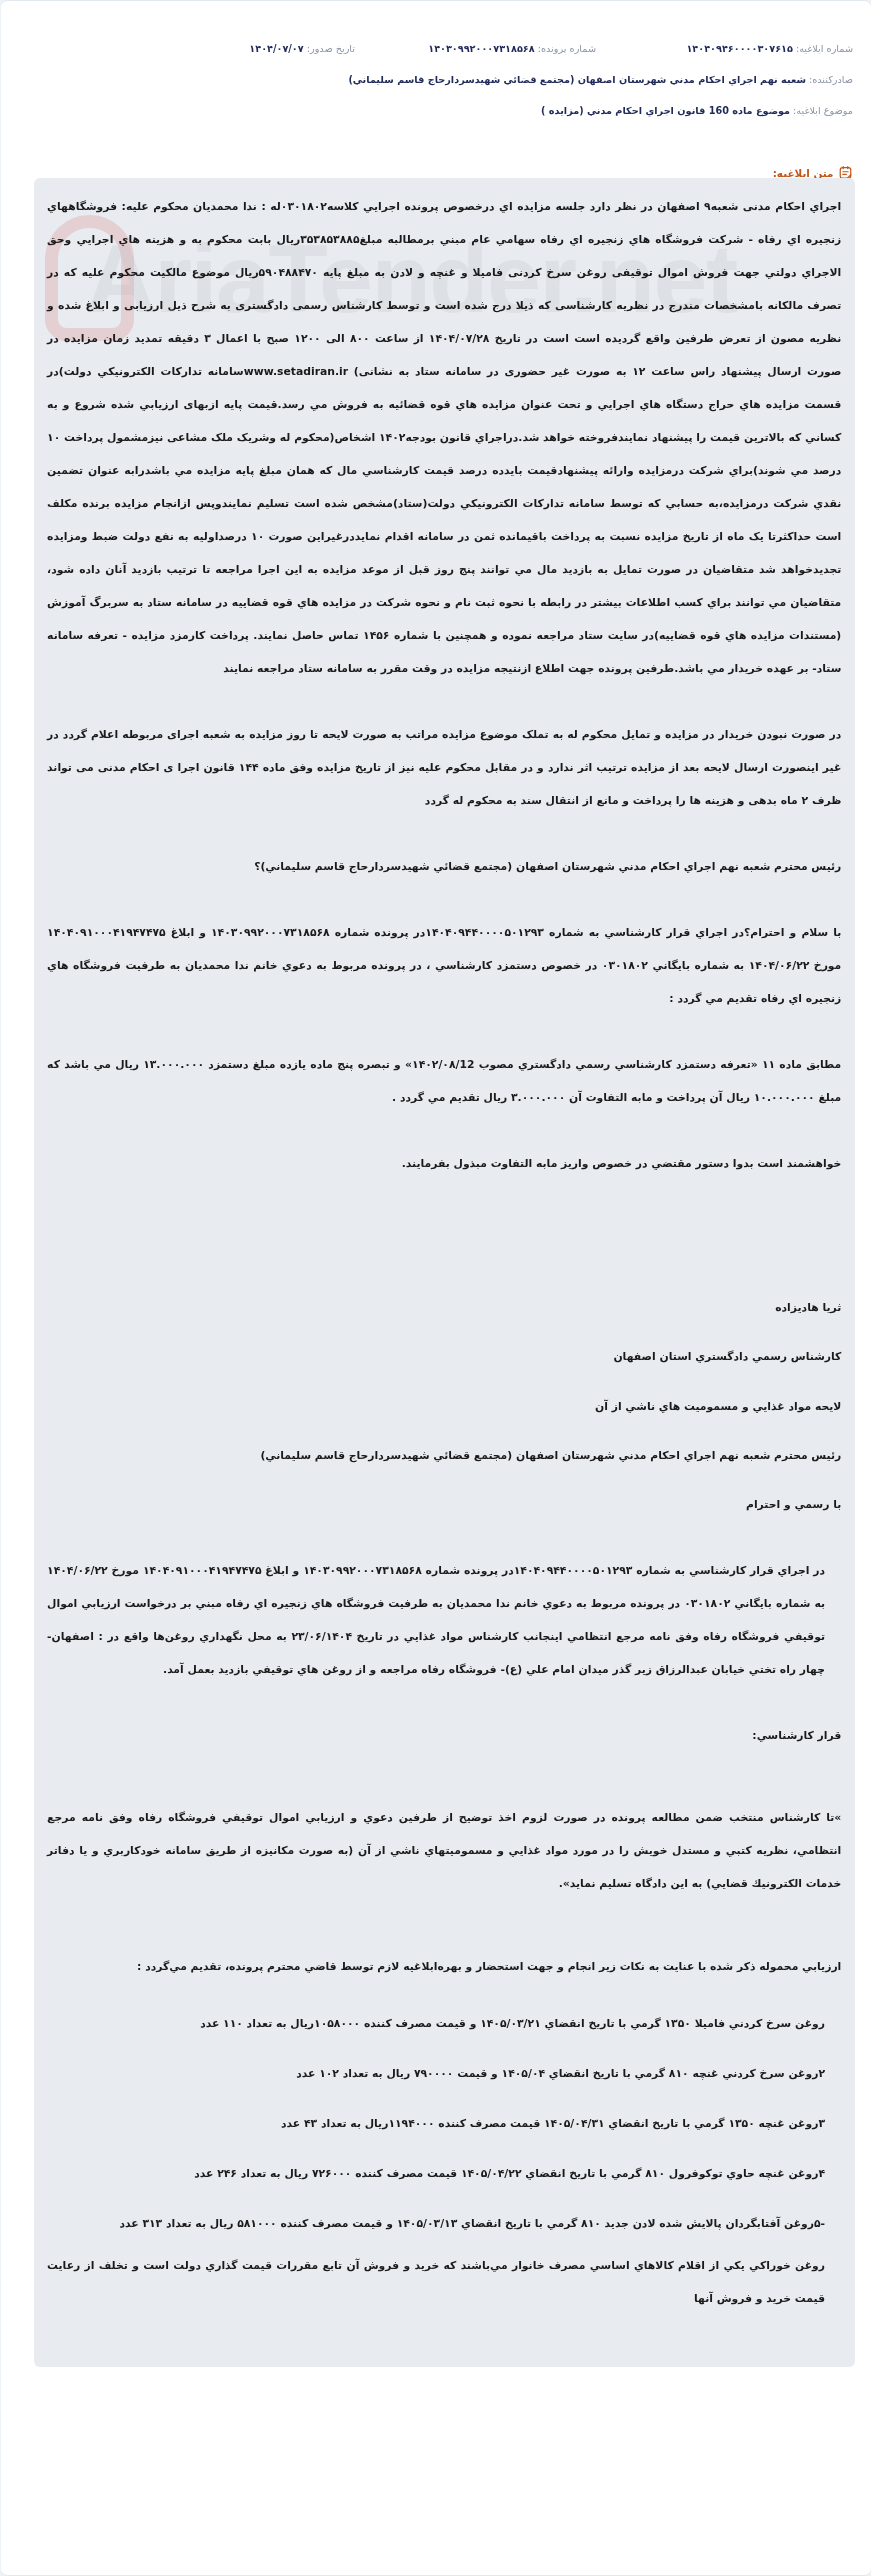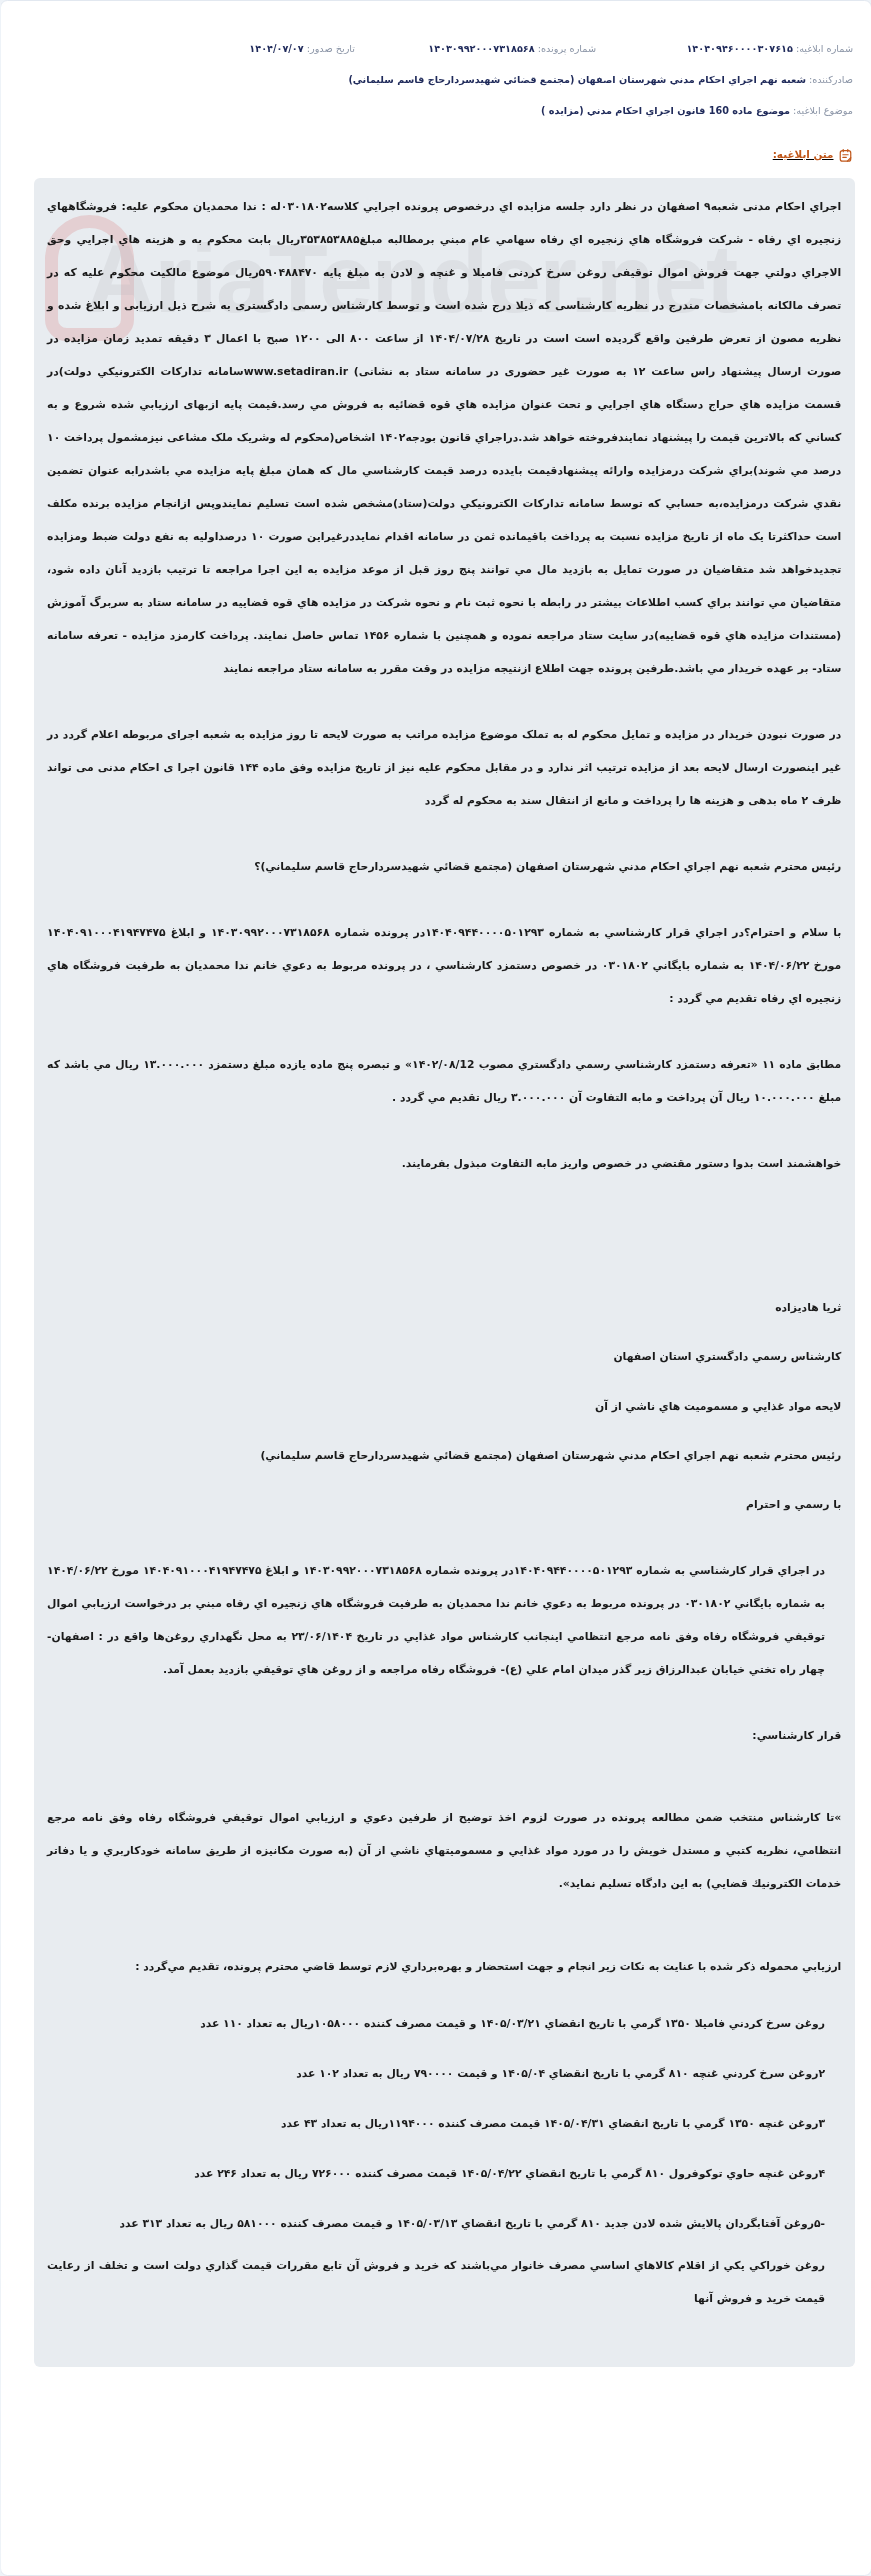--- a/index.html
+++ b/index.html
@@ -32,26 +32,25 @@
       height: 31px;
       font-size: 9.7px;
     }
     .meta-item { display: flex; align-items: baseline; }
     .meta-item.w1 { width: 257px; }
     .meta-item.w2 { width: 241px; }
     .meta-label { color: #8a94a6; margin-left: 3px; }
     .meta-value { color: #1f2a5a; font-weight: bold; }
     .section-head {
       position: absolute;
-      top: 147px;
+      top: 164px;
       right: 18px;
       display: flex;
-      align-items: flex-start;
+      align-items: center;
       gap: 4.5px;
-      text-decoration: underline;
     }
     .section-head .icon {
       width: 15px; height: 15px;
       display: inline-block;
     }
     .section-title {
       color: #c0571a;
       font-weight: bold;
       font-size: 10.4px;
     }
@@ -178,21 +177,21 @@
     <p class="para"> با رسمي و احترام</p>
     <div class="gap-md"></div>
     <p class="para indent"> در اجراي قرار كارشناسي به شماره ۱۴۰۴۰۹۴۴۰۰۰۰۵۰۱۲۹۳در پرونده شماره ۱۴۰۳۰۹۹۲۰۰۰۷۳۱۸۵۶۸ و ابلاغ ۱۴۰۴۰۹۱۰۰۰۴۱۹۴۷۴۷۵ مورخ ۱۴۰۴/۰۶/۲۲ به شماره بايگاني ۰۳۰۱۸۰۲ در پرونده مربوط به دعوي خانم ندا محمديان به طرفيت فروشگاه هاي زنجيره اي رفاه مبني بر درخواست ارزيابي اموال توقيفي فروشگاه رفاه وفق نامه مرجع انتظامي اينجانب كارشناس مواد غذايي در تاريخ ۲۳/۰۶/۱۴۰۴ به محل نگهداري روغن‌ها واقع در : اصفهان- چهار راه تختي خيابان عبدالرزاق  زير گذر ميدان امام علي (ع)- فروشگاه رفاه مراجعه و از روغن هاي توقيفي بازديد بعمل آمد.</p>
     <div class="gap-md"></div>
     <p class="para">قرار كارشناسي:</p>
     <div class="gap-sm"></div>
     <div class="gap-md"></div>
     <p class="para">»تا كارشناس منتخب ضمن مطالعه پرونده در صورت لزوم اخذ توضيح از طرفين دعوي و ارزيابي اموال توقيفي فروشگاه رفاه وفق نامه مرجع انتظامي، نظريه كتبي و مستدل خويش را در مورد مواد غذايي و مسموميتهاي ناشي از آن (به صورت مكانيزه از طريق سامانه خودكاربري و يا دفاتر خدمات الكترونيك قضايي) به اين دادگاه تسليم نمايد».</p>
     <div class="gap-md"></div>
     <div class="gap-sm"></div>
-    <p class="para">ارزيابي محموله ذكر شده با عنايت به نكات زير انجام و جهت استحضار و بهره‌برداري لازم توسط قاضي محترم پرونده، تقديم مي‌گردد :</p>
+    <p class="para">ارزيابي محموله ذكر شده با عنايت به نكات زير انجام و جهت استحضار و بهره‌ابلاغیه لازم توسط قاضي محترم پرونده، تقديم مي‌گردد :</p>
     <div class="gap-sm"></div>
     <p class="para indent calc">روغن سرخ كردني فاميلا ۱۳۵۰ گرمي با تاريخ انقضاي ۱۴۰۵/۰۳/۲۱ و قيمت مصرف كننده ۱۰۵۸۰۰۰ريال به تعداد ۱۱۰ عدد</p>
     <p class="para indent calc">۲روغن سرخ كردني غنچه ۸۱۰ گرمي با تاريخ انقضاي ۱۴۰۵/۰۴ و قيمت ۷۹۰۰۰۰ ريال به تعداد ۱۰۲ عدد</p>
     <p class="para indent calc">۳روغن غنچه ۱۳۵۰ گرمي با تاريخ انقضاي ۱۴۰۵/۰۴/۳۱ قيمت مصرف كننده ۱۱۹۴۰۰۰ريال به تعداد ۴۳ عدد</p>
     <p class="para indent calc">۴روغن غنچه حاوي توكوفرول ۸۱۰ گرمي با تاريخ انقضاي ۱۴۰۵/۰۴/۲۲ قيمت مصرف كننده ۷۲۶۰۰۰ ريال به تعداد ۲۴۶ عدد</p>
     <p class="para indent calc">-۵روغن آفتابگردان پالايش شده لادن جديد ۸۱۰ گرمي با تاريخ انقضاي ۱۴۰۵/۰۳/۱۳ و قيمت مصرف كننده ۵۸۱۰۰۰ ريال به تعداد ۳۱۳ عدد</p>
     <p class="para indent">روغن خوراكي يكي از اقلام كالاهاي اساسي مصرف خانوار مي‌باشند كه خريد و فروش آن تابع مقررات قيمت گذاري دولت است و تخلف از رعايت قيمت خريد و فروش آنها</p>
 
   </div>
 </div>

